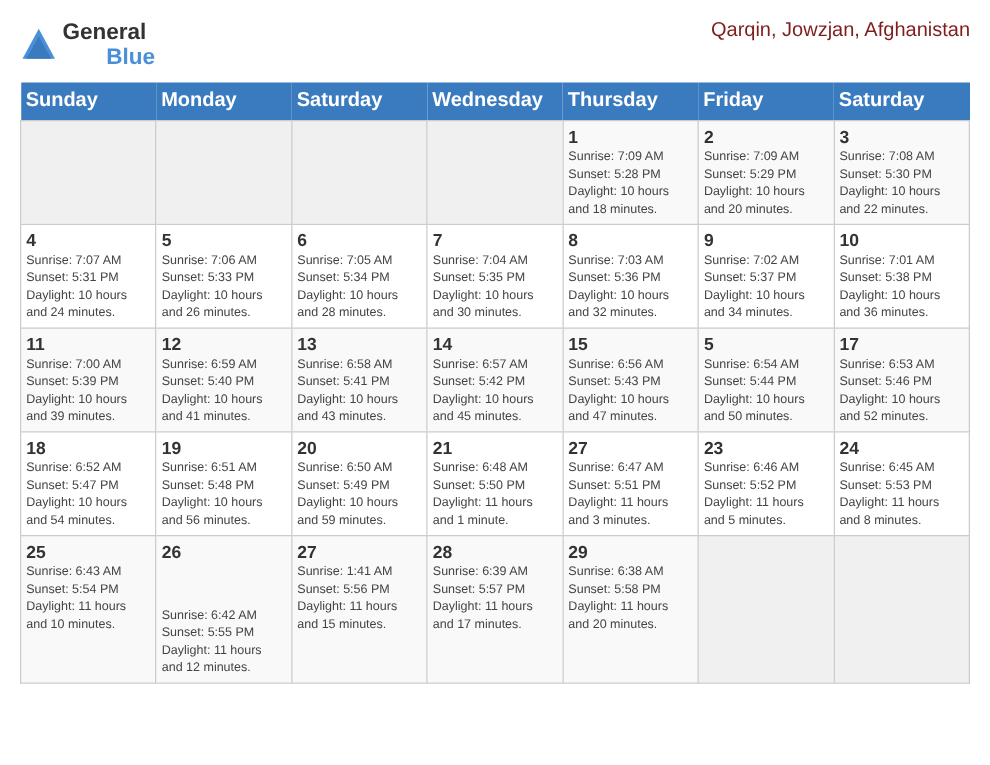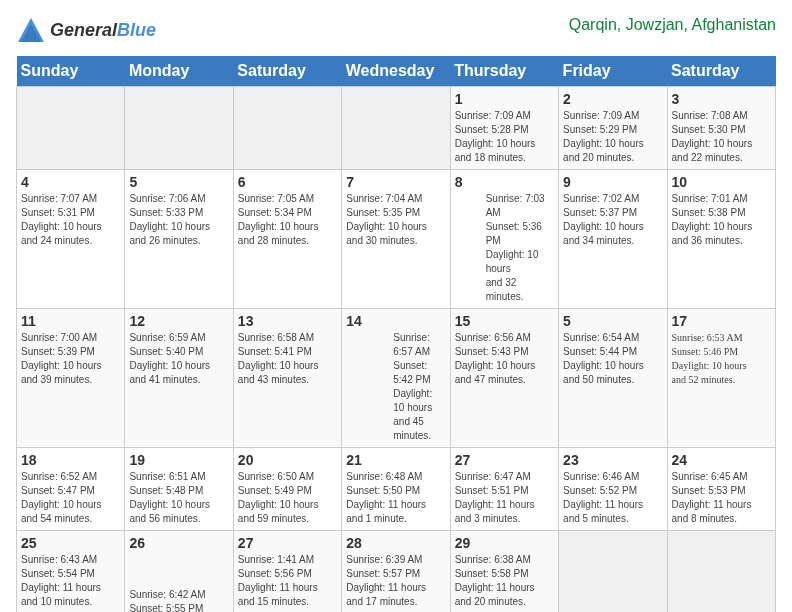--- a/index.html
+++ b/index.html
@@ -15,49 +15,50 @@
       justify-content: space-between;
       align-items: flex-start;
       margin-bottom: 10px;
     }
     .logo {
       display: flex;
       align-items: center;
     }
     .logo-text {
       display: flex;
+      flex-direction: column;
       line-height: 1.1;
-      font-style: italic;
     }
     .logo-general {
       font-size: 18px;
       font-weight: bold;
       color: #333;
     }
     .logo-blue {
       font-size: 18px;
       font-weight: bold;
       color: #4a90d9;
+      margin-left: 35px;
     }
     .logo-icon {
       width: 30px;
       height: 30px;
       margin-right: 4px;
     }
     .title-block {
       text-align: right;
     }
     .month-title {
       font-size: 36px;
       font-weight: bold;
       color: #333;
     }
     .location-title {
       font-size: 16px;
-      color: #15803d;
+      color: #7f1d1d;
     }
     table {
       width: 100%;
       border-collapse: collapse;
       font-size: 11px;
     }
     thead tr th {
       background-color: #3a7bbf;
       color: #fff;
       padding: 6px 4px;
@@ -178,21 +179,21 @@
         </td>
         <td>
           <span class="day-num">7</span>
           <div class="day-info" style="white-space: pre-line;">Sunrise: 7:04 AM
 Sunset: 5:35 PM
 Daylight: 10 hours
 and 30 minutes.</div>
         </td>
         <td>
           <span class="day-num">8</span>
-          <div class="day-info" style="white-space: pre-line; margin-left: 31px;">Sunrise: 7:03 AM
+          <div class="day-info" style="white-space: pre-line;">Sunrise: 7:03 AM
 Sunset: 5:36 PM
 Daylight: 10 hours
 and 32 minutes.</div>
         </td>
         <td>
           <span class="day-num">9</span>
           <div class="day-info" style="white-space: pre-line;">Sunrise: 7:02 AM
 Sunset: 5:37 PM
 Daylight: 10 hours
 and 34 minutes.</div>
@@ -222,42 +223,42 @@
         </td>
         <td>
           <span class="day-num">13</span>
           <div class="day-info" style="white-space: pre-line;">Sunrise: 6:58 AM
 Sunset: 5:41 PM
 Daylight: 10 hours
 and 43 minutes.</div>
         </td>
         <td>
           <span class="day-num">14</span>
-          <div class="day-info" style="white-space: pre-line; margin-left: 47px;">Sunrise: 6:57 AM
+          <div class="day-info" style="white-space: pre-line;">Sunrise: 6:57 AM
 Sunset: 5:42 PM
 Daylight: 10 hours
 and 45 minutes.</div>
         </td>
         <td>
           <span class="day-num">15</span>
           <div class="day-info" style="white-space: pre-line;">Sunrise: 6:56 AM
 Sunset: 5:43 PM
 Daylight: 10 hours
 and 47 minutes.</div>
         </td>
         <td>
           <span class="day-num">5</span>
           <div class="day-info" style="white-space: pre-line;">Sunrise: 6:54 AM
 Sunset: 5:44 PM
 Daylight: 10 hours
 and 50 minutes.</div>
         </td>
         <td>
           <span class="day-num">17</span>
-          <div class="day-info" style="white-space: pre-line; font-family: Liberation Serif, serif;">Sunrise: 6:53 AM
+          <div class="day-info" style="white-space: pre-line;">Sunrise: 6:53 AM
 Sunset: 5:46 PM
 Daylight: 10 hours
 and 52 minutes.</div>
         </td>
       </tr>
       <tr>
         <td>
           <span class="day-num">18</span>
           <div class="day-info" style="white-space: pre-line;">Sunrise: 6:52 AM
 Sunset: 5:47 PM

